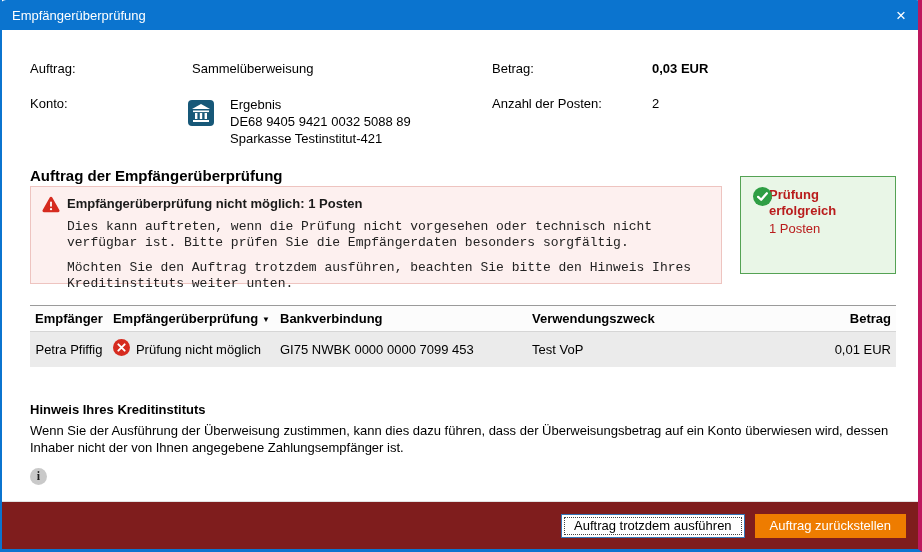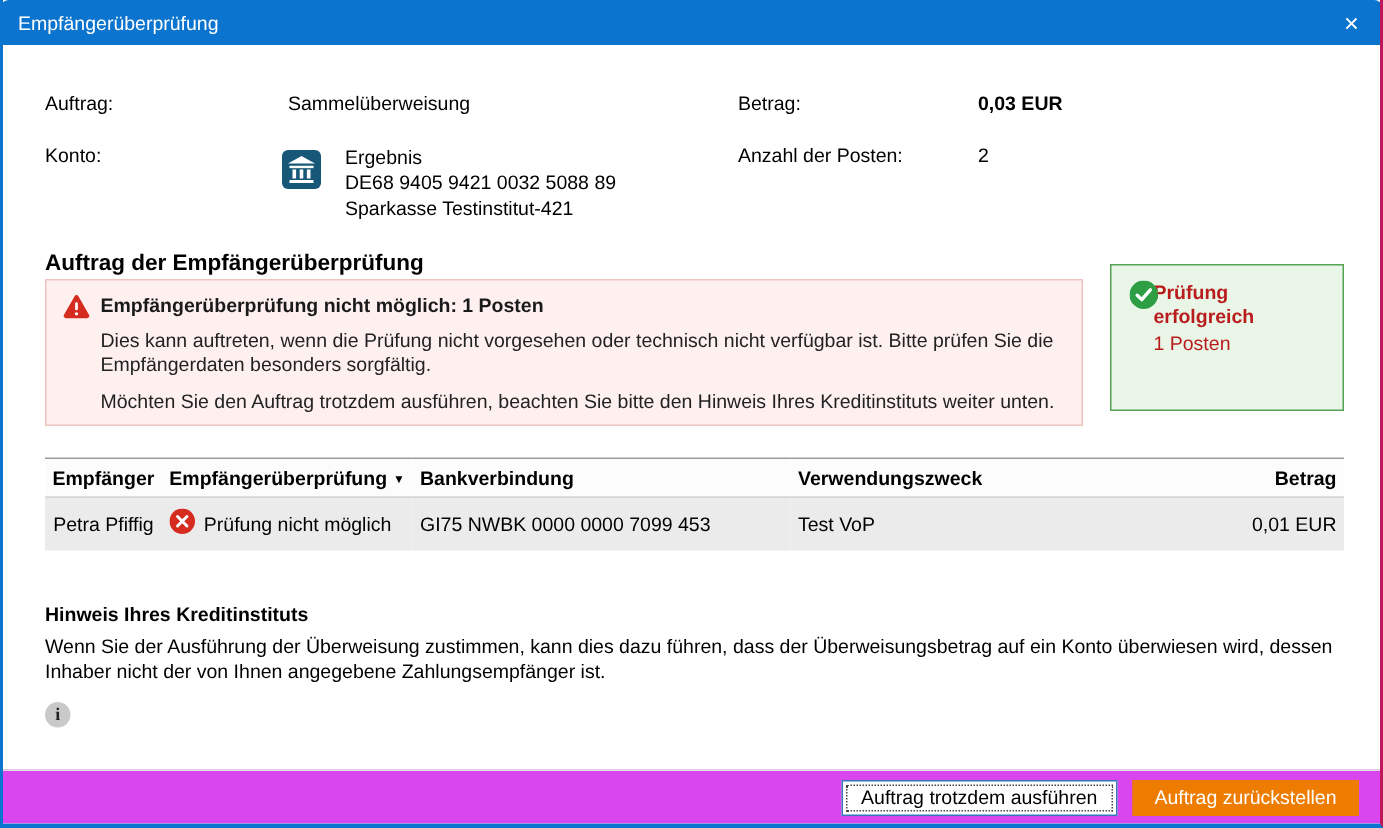--- a/index.html
+++ b/index.html
@@ -1,40 +1,40 @@
 <!DOCTYPE html>
 <html><head>
 <meta charset="utf-8">
 <style>
   * { margin:0; padding:0; box-sizing:border-box; }
   html,body { width:922px; height:552px; background:#fff; font-family:"Liberation Sans", sans-serif; }
   .dialog {
     position:relative; width:922px; height:552px; background:#fff;
-    border-left:2px solid #0b74cf; border-right:2px solid #be185d; border-bottom:3px solid #0b74cf;
+    border-left:2px solid #0b74cf; border-right:4px solid #be185d; border-bottom:3px solid #0b74cf;
     overflow:hidden;
   }
   .titlebar {
     position:absolute; left:-2px; top:0; width:922px; height:30px; background:#0b74cf;
     color:#fff; font-size:13px; display:flex; align-items:center; padding:0 12px;
     border-radius:6px 6px 0 0;
   }
   .titlebar .close { margin-left:auto; font-size:17px; line-height:1; cursor:default; padding:0 4px; }
   .abs { position:absolute;margin-top:16px; }
   .lbl { font-size:13px; color:#000; }
   .val { font-size:13px; color:#000; }
   .bold { font-weight:bold; }
   .bank-icon-box { width:26px; height:26px; }
   .konto-block { line-height:17px; font-size:13px; }
   .section-heading { font-size:15px; font-weight:bold; color:#000; }
   .warning-box {
     position:absolute; left:28px; top:186px; width:692px; height:98px;
     background:#fdf0ef; border:1px solid #eec4c0; padding:9px 12px 9px 36px; font-size:13px; color:#222;
   }
   .warning-box .w-title { font-weight:bold; color:#1a1a1a; margin-bottom:8px; }
-  .warning-box p { margin:0; line-height:16px; }
+  .warning-box p { margin:0; line-height:16px;font-family:Liberation Mono, monospace; }
   .warning-box .p1 { margin-bottom:9px; width:660px; }
   .warn-icon { position:absolute; left:11px; top:9px; }
   .success-box {
     position:absolute; left:738px; top:176px; width:156px; height:98px;
     background:#e9f6e7; border:1px solid #54a254; padding:10px 10px 10px 28px; font-size:13px; color:#b91c1c;
   }
   .success-box .s-title { font-weight:bold; line-height:16px; }
   .success-box .s-sub { line-height:20px; }
   .succ-icon { position:absolute; left:12px; top:10px; }
   .voptable { position:absolute; left:28px; top:305px; width:866px; border-collapse:collapse; font-size:13px; }
@@ -51,21 +51,21 @@
   .hint-heading { font-size:13px; font-weight:bold; }
   .hint-text { font-size:13px; line-height:16.5px; width:872px; color:#000; }
   .info-row { display:flex; align-items:center; gap:8px; }
   .info-circle {
     width:17px; height:17px; border-radius:50%; background:#c9c9c9; color:#1f1f1f;
     font-size:12px; font-weight:bold; font-family:"Liberation Serif", serif;
     display:flex; align-items:center; justify-content:center;
   }
   .help-link { font-size:13px; color:#1a1a1a; text-decoration:underline; cursor:pointer; }
   .footer {
-    position:absolute; left:0; bottom:0; width:918px; height:36px; background:#d946ef;
+    position:absolute; left:0; bottom:0; width:918px; height:48px; background:#7f1d1d;
     border-top:1px solid #e2e2e2; display:flex; align-items:center; justify-content:flex-end;
     gap:10px; padding:0 14px;
   }
   .btn-secondary {
     background:#fff; border:1px solid #3577b8; color:#000; font-size:13px;
     font-family:"Liberation Sans", sans-serif; padding:3px 12px; height:24px;
     outline:1px dotted #444; outline-offset:-4px; cursor:pointer;
   }
   .btn-primary {
     background:#ee7c00; border:1px solid #ee7c00; color:#fff; font-size:13px;

